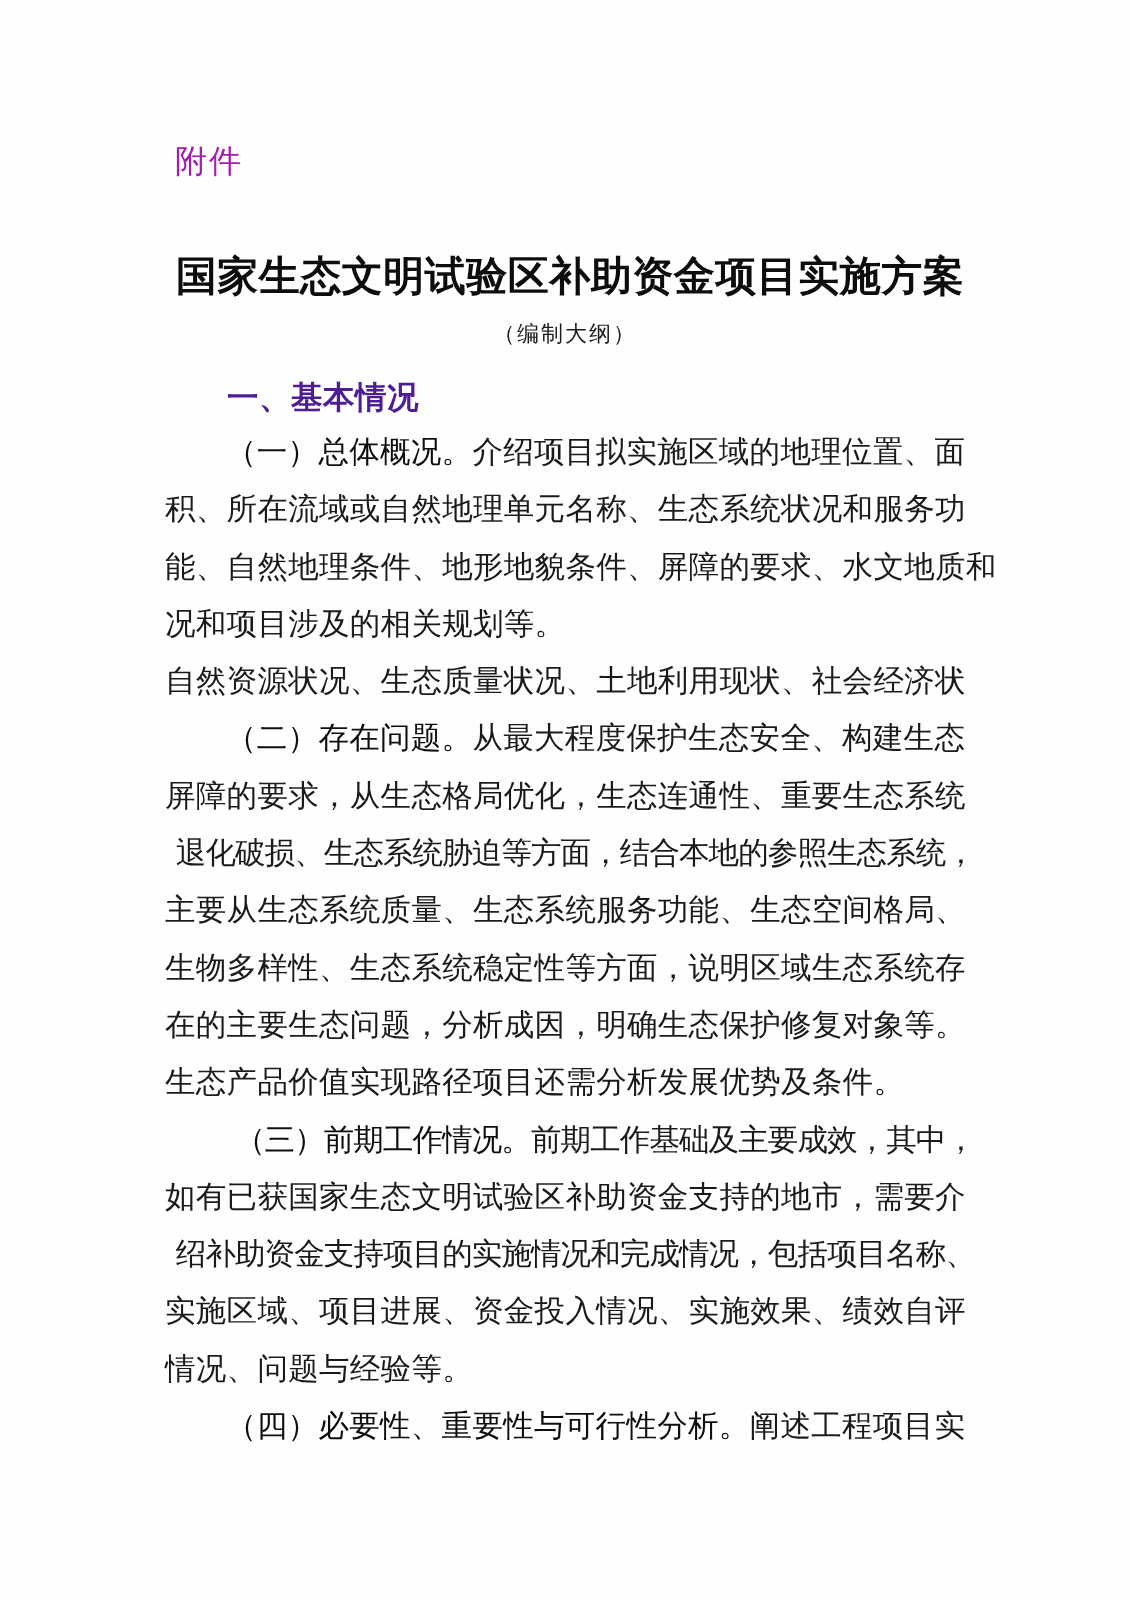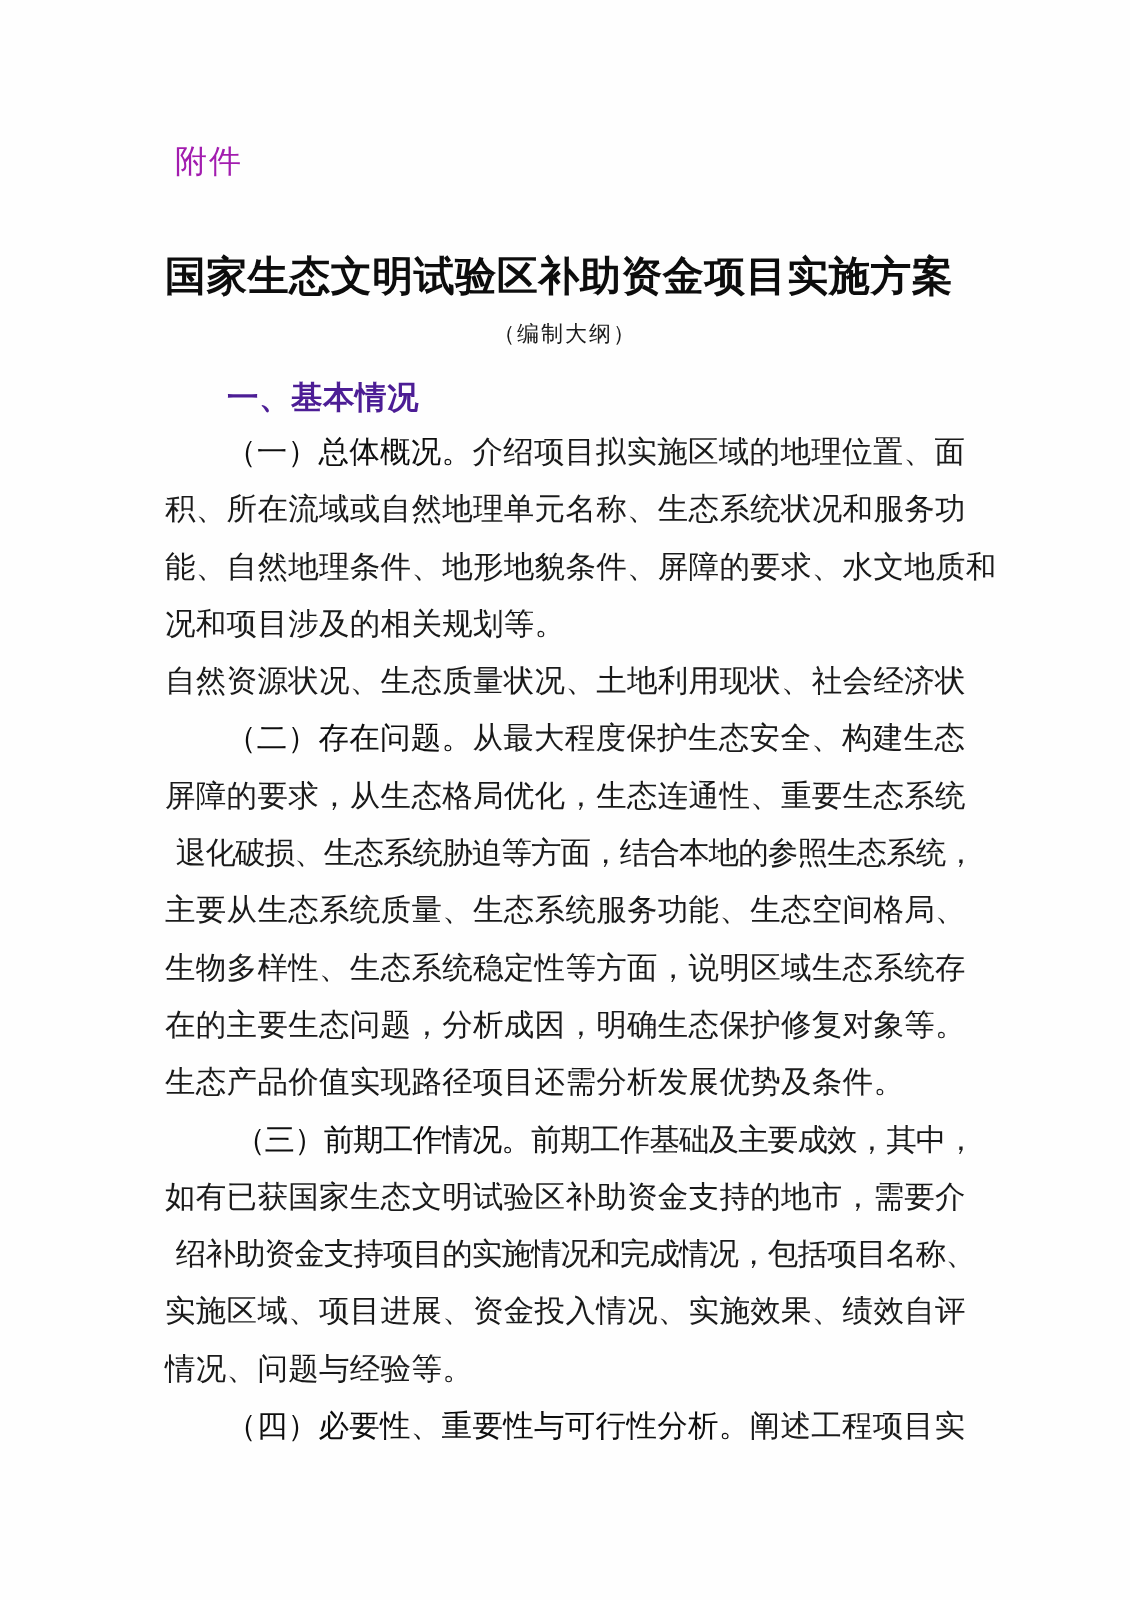--- a/index.html
+++ b/index.html
@@ -20,21 +20,21 @@
     position: absolute;
     left: 163px;
     top: 140px;
     font-size: 32px;
     letter-spacing: 2px;
     color: #a21caf;
     margin-left: 12px;
   }
   .doc-title {
     position: absolute;
-    left: 154px;
+    left: 165px;
     top: 249px;
     width: 810px;
     text-align: center;
     font-size: 41px;
     font-weight: bold;
     letter-spacing: 0.5px;
     white-space: nowrap;
     color: #0d0d0d;
   }
   .doc-subtitle {

